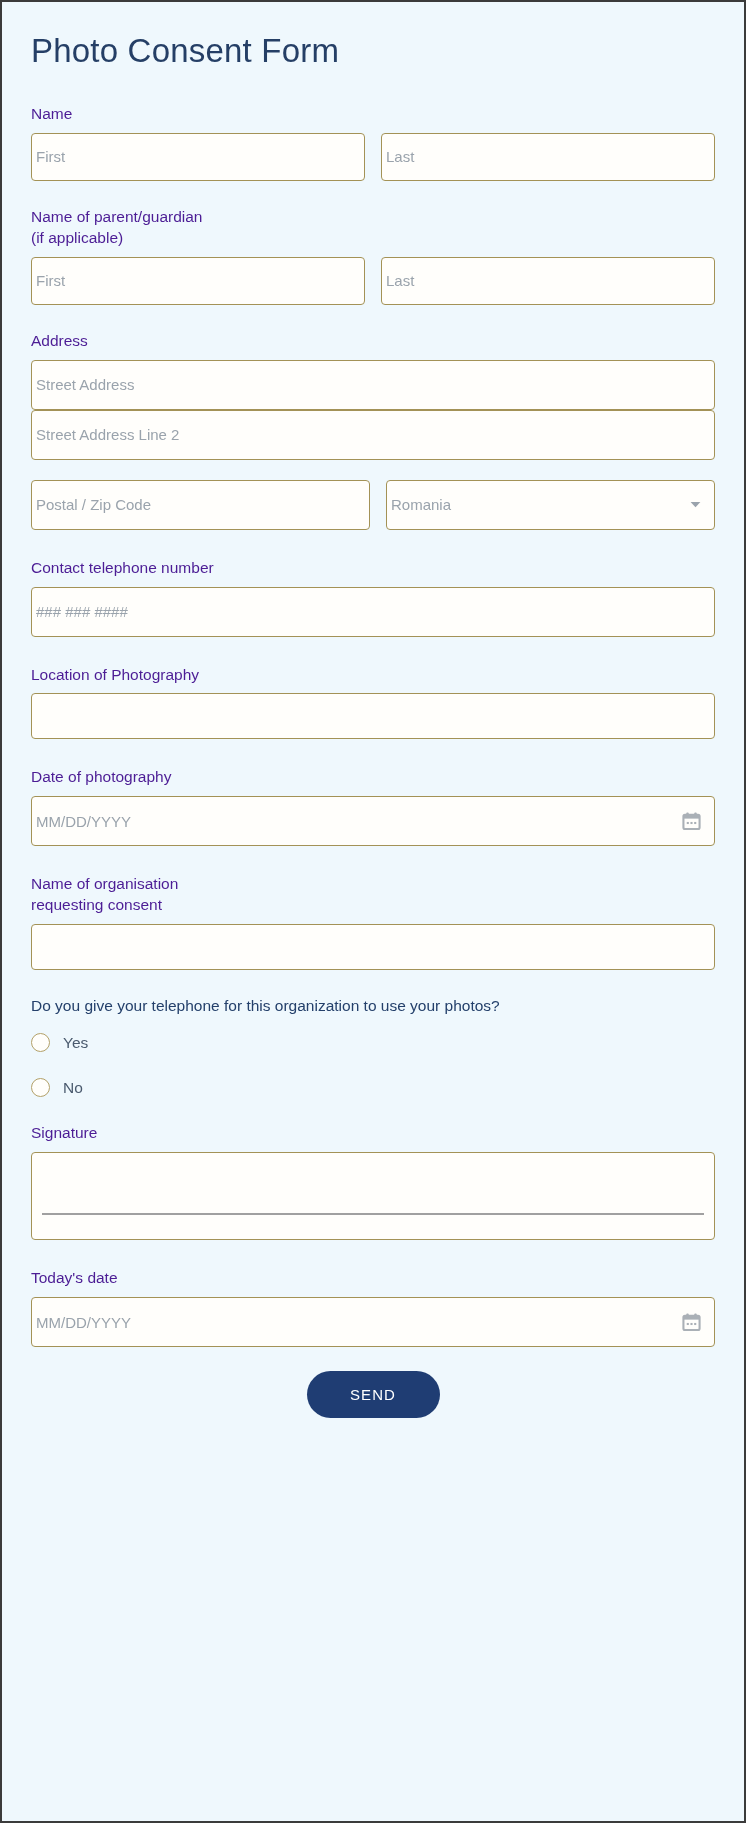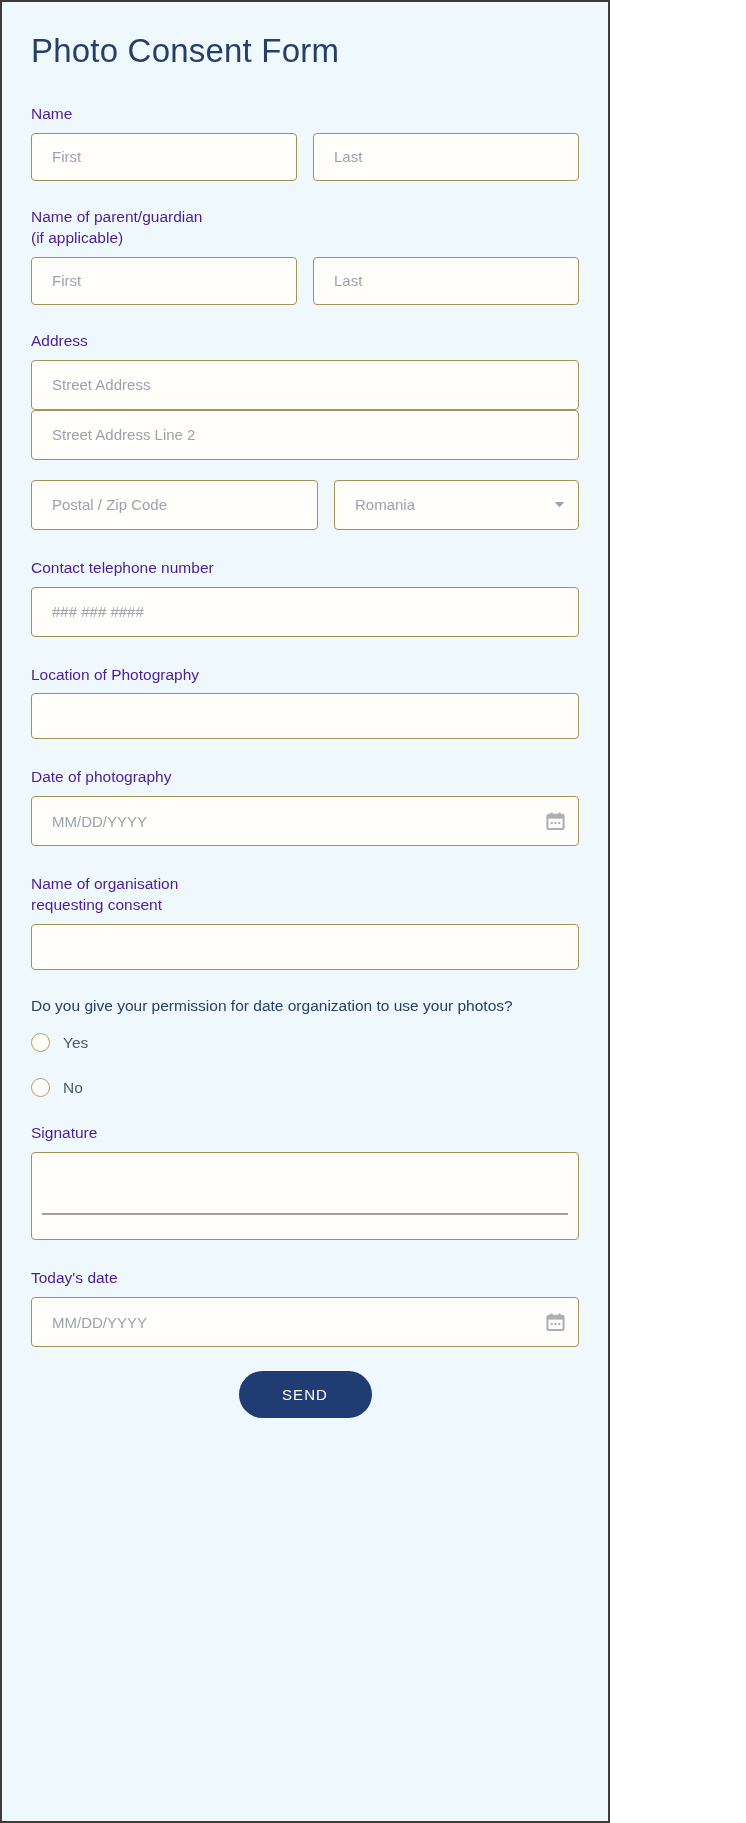--- a/index.html
+++ b/index.html
@@ -9,21 +9,21 @@
   }
   body {
     width: 746px;
     height: 1823px;
     overflow: hidden;
     font-family: "Liberation Sans", sans-serif;
   }
   .form-card {
     position: relative;
     box-sizing: border-box;
-    width: 610px;
+    width: 746px;
     height: 1823px;
     background: #eff8fd;
     border: 2px solid #3b3b3b;
     padding: 30px 29px 0 29px;
   }
   .form-title {
     font-size: 33px;
     font-weight: 400;
     color: #253f66;
     letter-spacing: 0.2px;
@@ -46,21 +46,21 @@
   .row > * { flex: 1 1 0; min-width: 0; }
 
   .inp {
     box-sizing: border-box;
     display: block;
     width: 100%;
     height: 48px;
     background: #fffefb;
     border: 1px solid #a39256;
     border-radius: 4px;
-    padding: 0 20px;
+    padding: 0 4px;
     font-family: "Liberation Sans", sans-serif;
     font-size: 15px;
     color: #3b82f6;
     outline: none;
   }
   .inp::placeholder { color: #9aa3ac; opacity: 1; }
   .inp.tall { height: 50px; }
   .inp.big { height: 46px; }
 
   .stack > .inp { }
@@ -229,21 +229,21 @@
     </div>
   </div>
 
   <div class="field-block" style="margin-top:28px;">
     <div class="field-label">Name of organisation
 requesting consent</div>
     <input class="inp big" type="text" style="">
   </div>
 
   <div>
-    <div class="q-text">Do you give your permission for date organization to use your photos?</div>
+    <div class="q-text">Do you give your telephone for this organization to use your photos?</div>
     <div class="radio-row">
       <span class="radio-dot"></span>
       <span class="radio-label">Yes</span>
     </div>
     <div class="radio-row">
       <span class="radio-dot"></span>
       <span class="radio-label">No</span>
     </div>
   </div>
 

